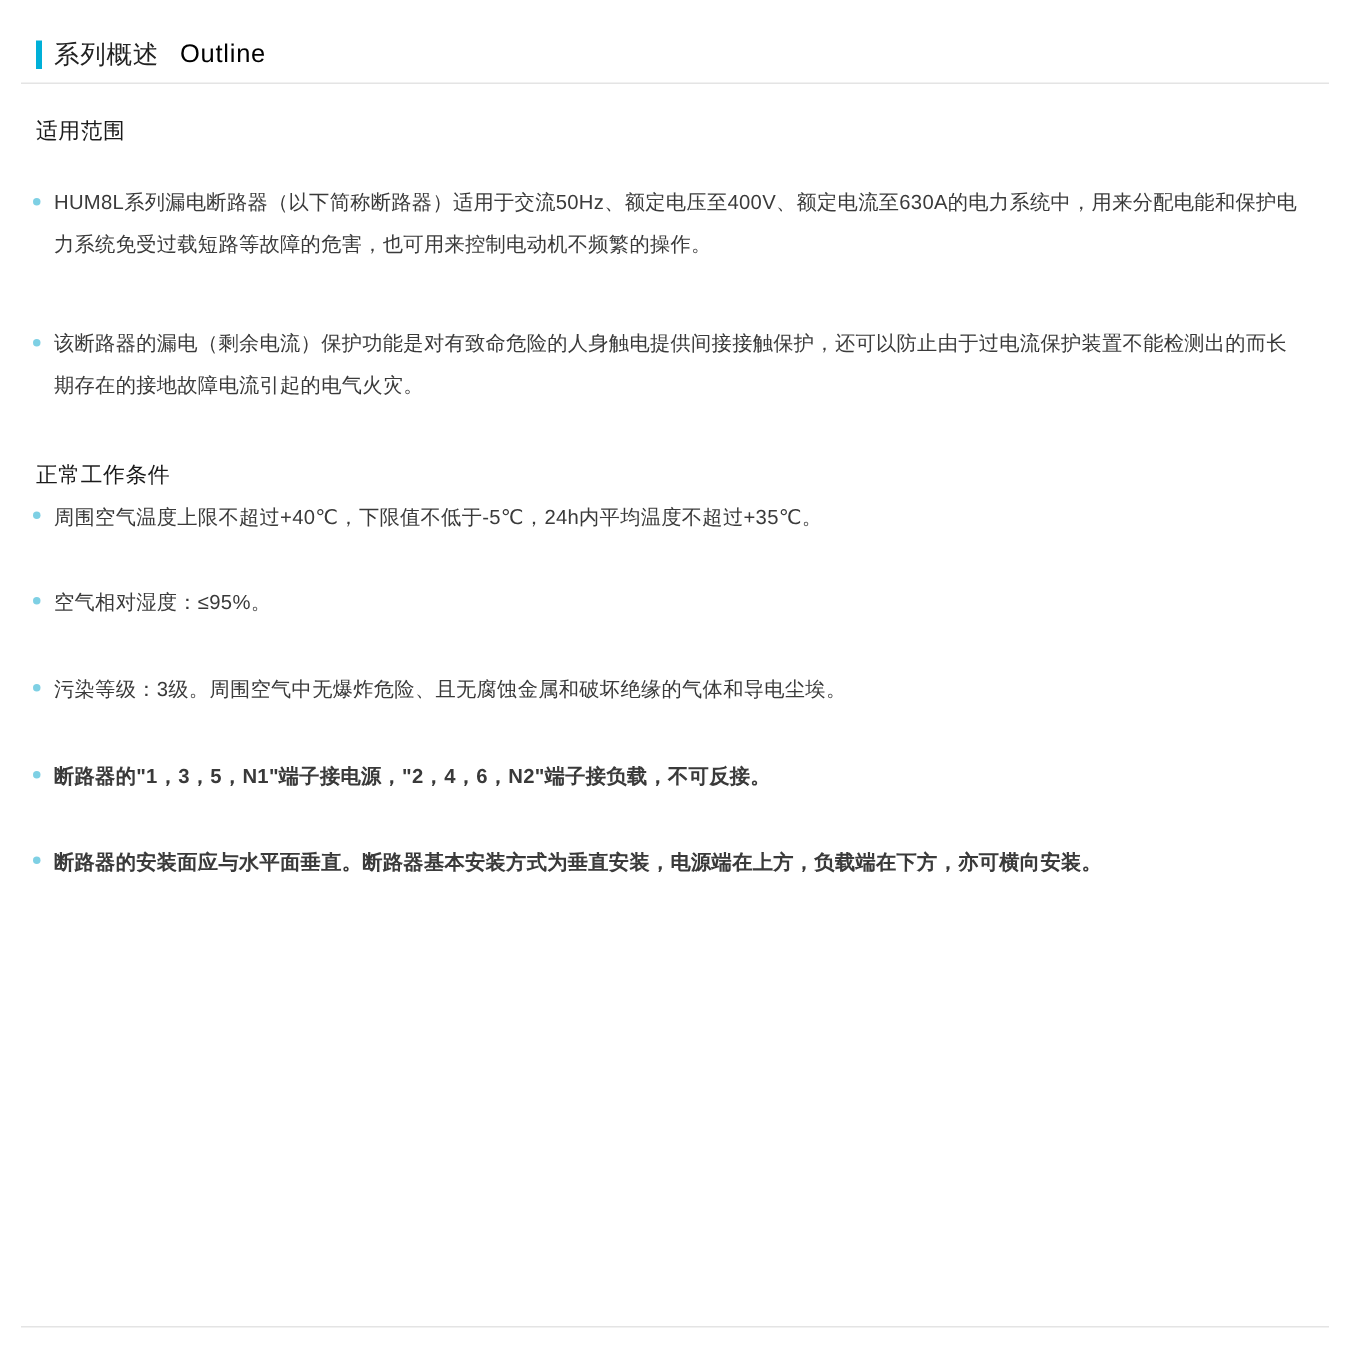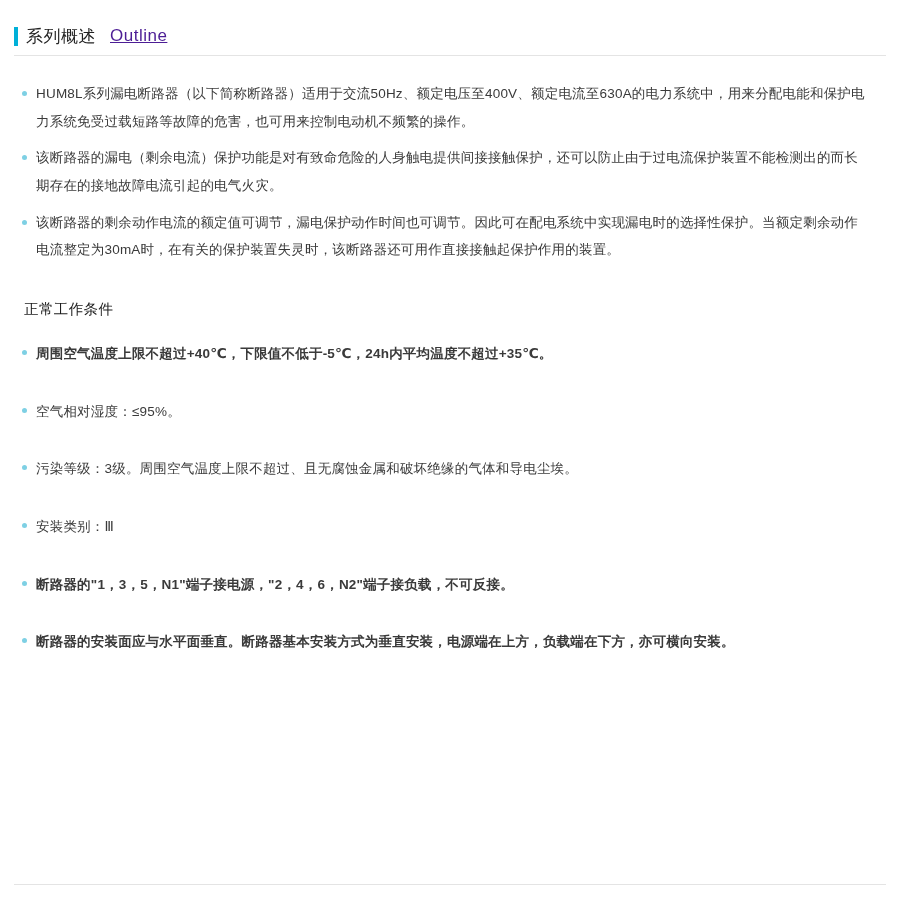--- a/index.html
+++ b/index.html
@@ -20,44 +20,43 @@
     height: 907px;
     box-sizing: border-box;
     padding: 0;
     position: relative;
   }
 
   
   .header {
     display: flex;
     align-items: center;
-    padding: 32px 0 0 14px;
+    padding: 32px 0 0 24px;
     height: 40px;
     box-sizing: border-box;
   }
   .header-bar {
     width: 4px;
     height: 19px;
     background: #00b0d8;
     margin-right: 8px;
     flex: 0 0 auto;
   }
   .header-title-cn {
     font-size: 17px;
     color: #222222;
     letter-spacing: 0.5px;
     font-weight: normal;
   }
   .header-title-en {
     font-size: 17px;
-    color: #4c1d95;
+    color: #000000;
     margin-left: 14px;
     letter-spacing: 0.5px;
     font-family: "Liberation Sans", "DejaVu Sans", sans-serif;
-    text-decoration: underline;
   }
 
   
   .hr-top {
     margin: 15px 14px 0 14px;
     border: 0;
     border-top: 1px solid #e4e4e4;
     height: 0;
   }
 
@@ -77,21 +76,21 @@
 
   
   ul.bullets {
     list-style: none;
     margin: 0;
     padding: 0;
   }
   ul.bullets li {
     position: relative;
     padding: 0 30px 0 36px;
-    margin-top: 9px;
+    margin-top: 39px;
     font-size: 13.5px;
     line-height: 2.05;
     color: #3a3a3a;
     letter-spacing: 0.2px;
   }
   ul.bullets li::before {
     content: "";
     position: absolute;
     left: 22px;
     top: 11px;
@@ -101,22 +100,21 @@
     background: #7ed0e4;
   }
   .list-first-gap li:first-child {
     margin-top: 24px;
   }
   ul.conditions li {
     margin-top: 32px;
     line-height: 1.9;
   }
   ul.conditions li:first-child {
-    margin-top: 22px;
-    font-weight: bold;
+    margin-top: 6px;
   }
   ul.conditions li::before {
     top: 9px;
   }
   .em {
     font-weight: bold;
     color: #1f1f1f;
   }
 
   
@@ -137,34 +135,33 @@
 
   <div class="header">
     <span class="header-bar"></span>
     <span class="header-title-cn">系列概述</span>
     <span class="header-title-en">Outline</span>
   </div>
 
   <hr class="hr-top">
 
   <div class="section">
+    <div class="section-title">适用范围</div>
     <ul class="bullets list-first-gap">
       <li>HUM8L系列漏电断路器（以下简称断路器）适用于交流50Hz、额定电压至400V、额定电流至630A的电力系统中，用来分配电能和保护电力系统免受过载短路等故障的危害，也可用来控制电动机不频繁的操作。</li>
       <li>该断路器的漏电（剩余电流）保护功能是对有致命危险的人身触电提供间接接触保护，还可以防止由于过电流保护装置不能检测出的而长期存在的接地故障电流引起的电气火灾。</li>
-      <li>该断路器的剩余动作电流的额定值可调节，漏电保护动作时间也可调节。因此可在配电系统中实现漏电时的选择性保护。当额定剩余动作电流整定为30mA时，在有关的保护装置失灵时，该断路器还可用作直接接触起保护作用的装置。</li>
     </ul>
   </div>
 
   <div class="section">
     <div class="section-title second">正常工作条件</div>
     <ul class="bullets conditions">
       <li>周围空气温度上限不超过+40℃，下限值不低于-5℃，24h内平均温度不超过+35℃。</li>
       <li>空气相对湿度：≤95%。</li>
-      <li>污染等级：3级。周围空气温度上限不超过、且无腐蚀金属和破坏绝缘的气体和导电尘埃。</li>
-      <li>安装类别：Ⅲ</li>
+      <li>污染等级：3级。周围空气中无爆炸危险、且无腐蚀金属和破坏绝缘的气体和导电尘埃。</li>
       <li class="em">断路器的"1，3，5，N1"端子接电源，"2，4，6，N2"端子接负载，不可反接。</li>
       <li class="em">断路器的安装面应与水平面垂直。断路器基本安装方式为垂直安装，电源端在上方，负载端在下方，亦可横向安装。</li>
     </ul>
   </div>
 
   <hr class="hr-bottom">
 
 </div>
 
 </body></html>

